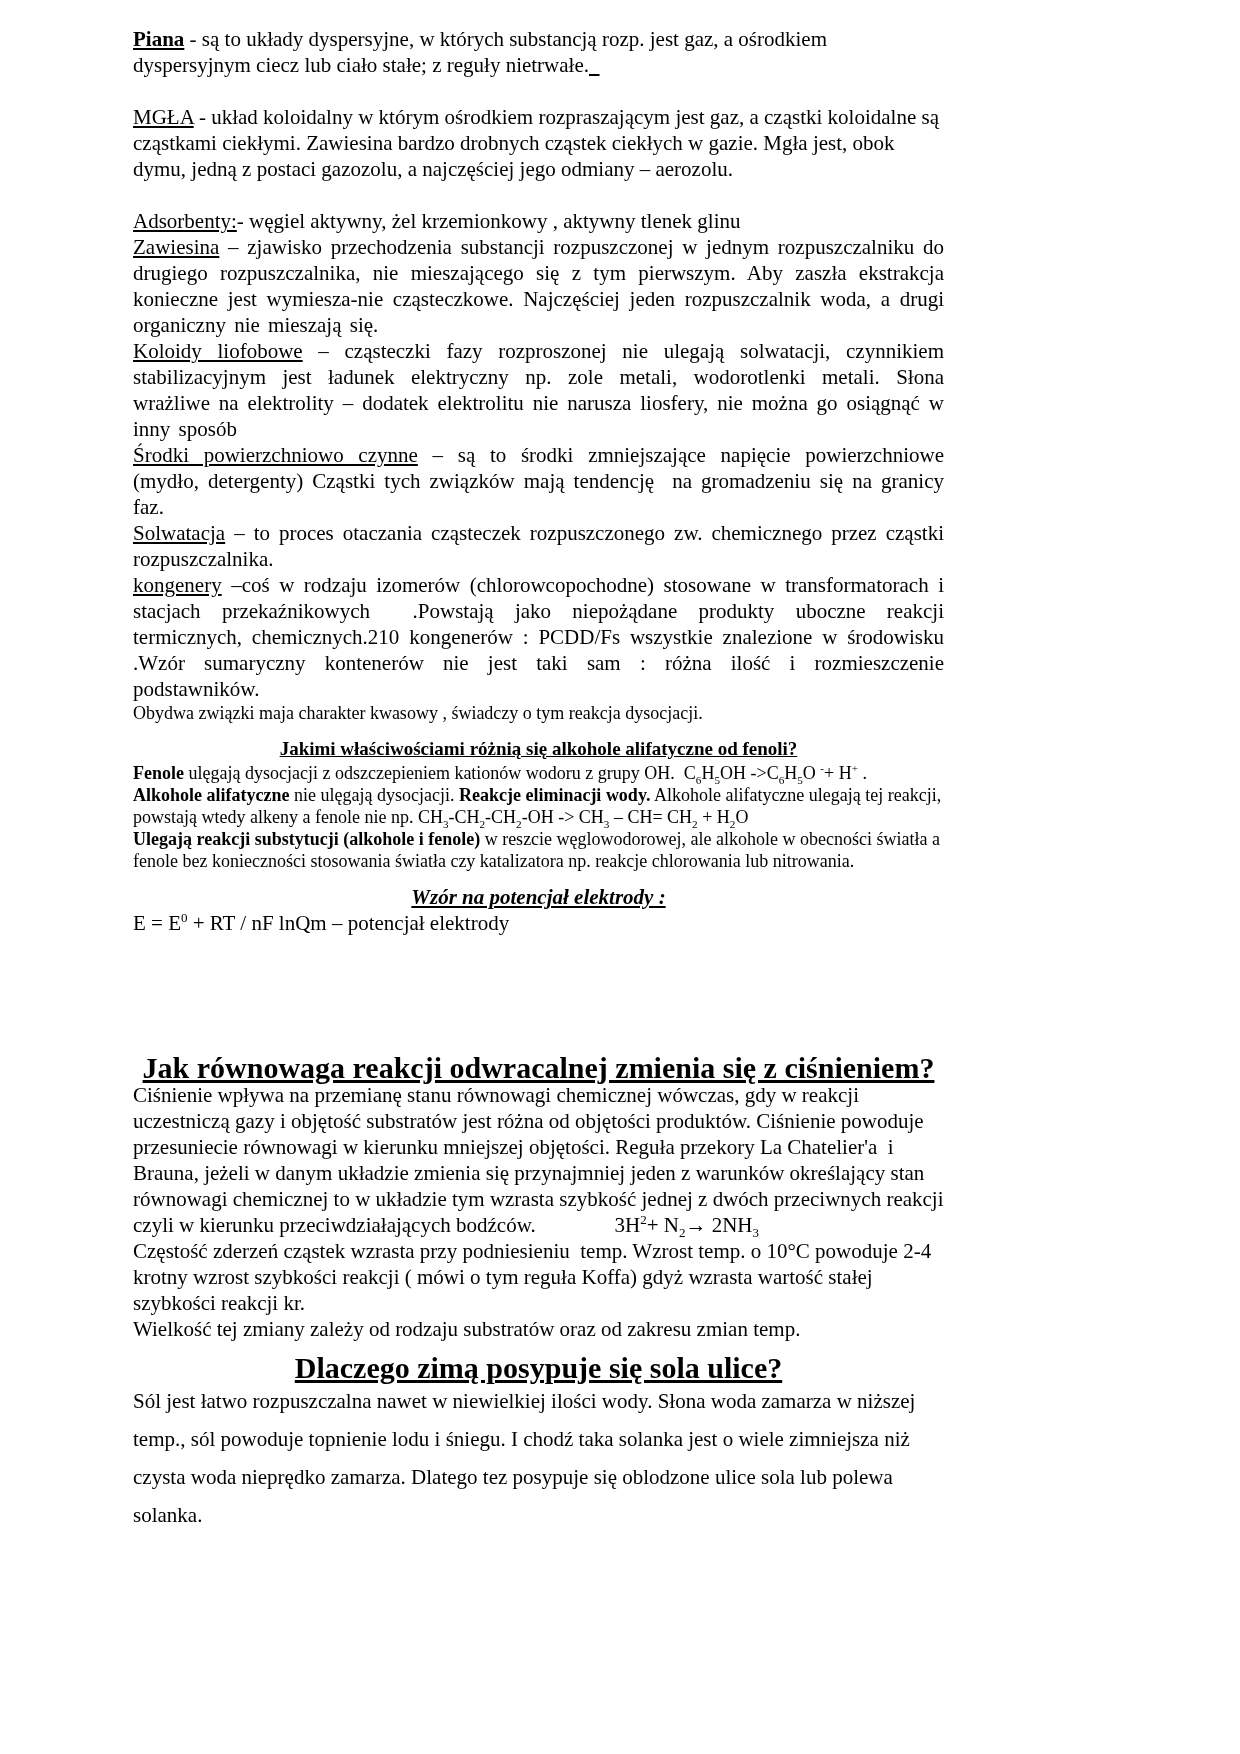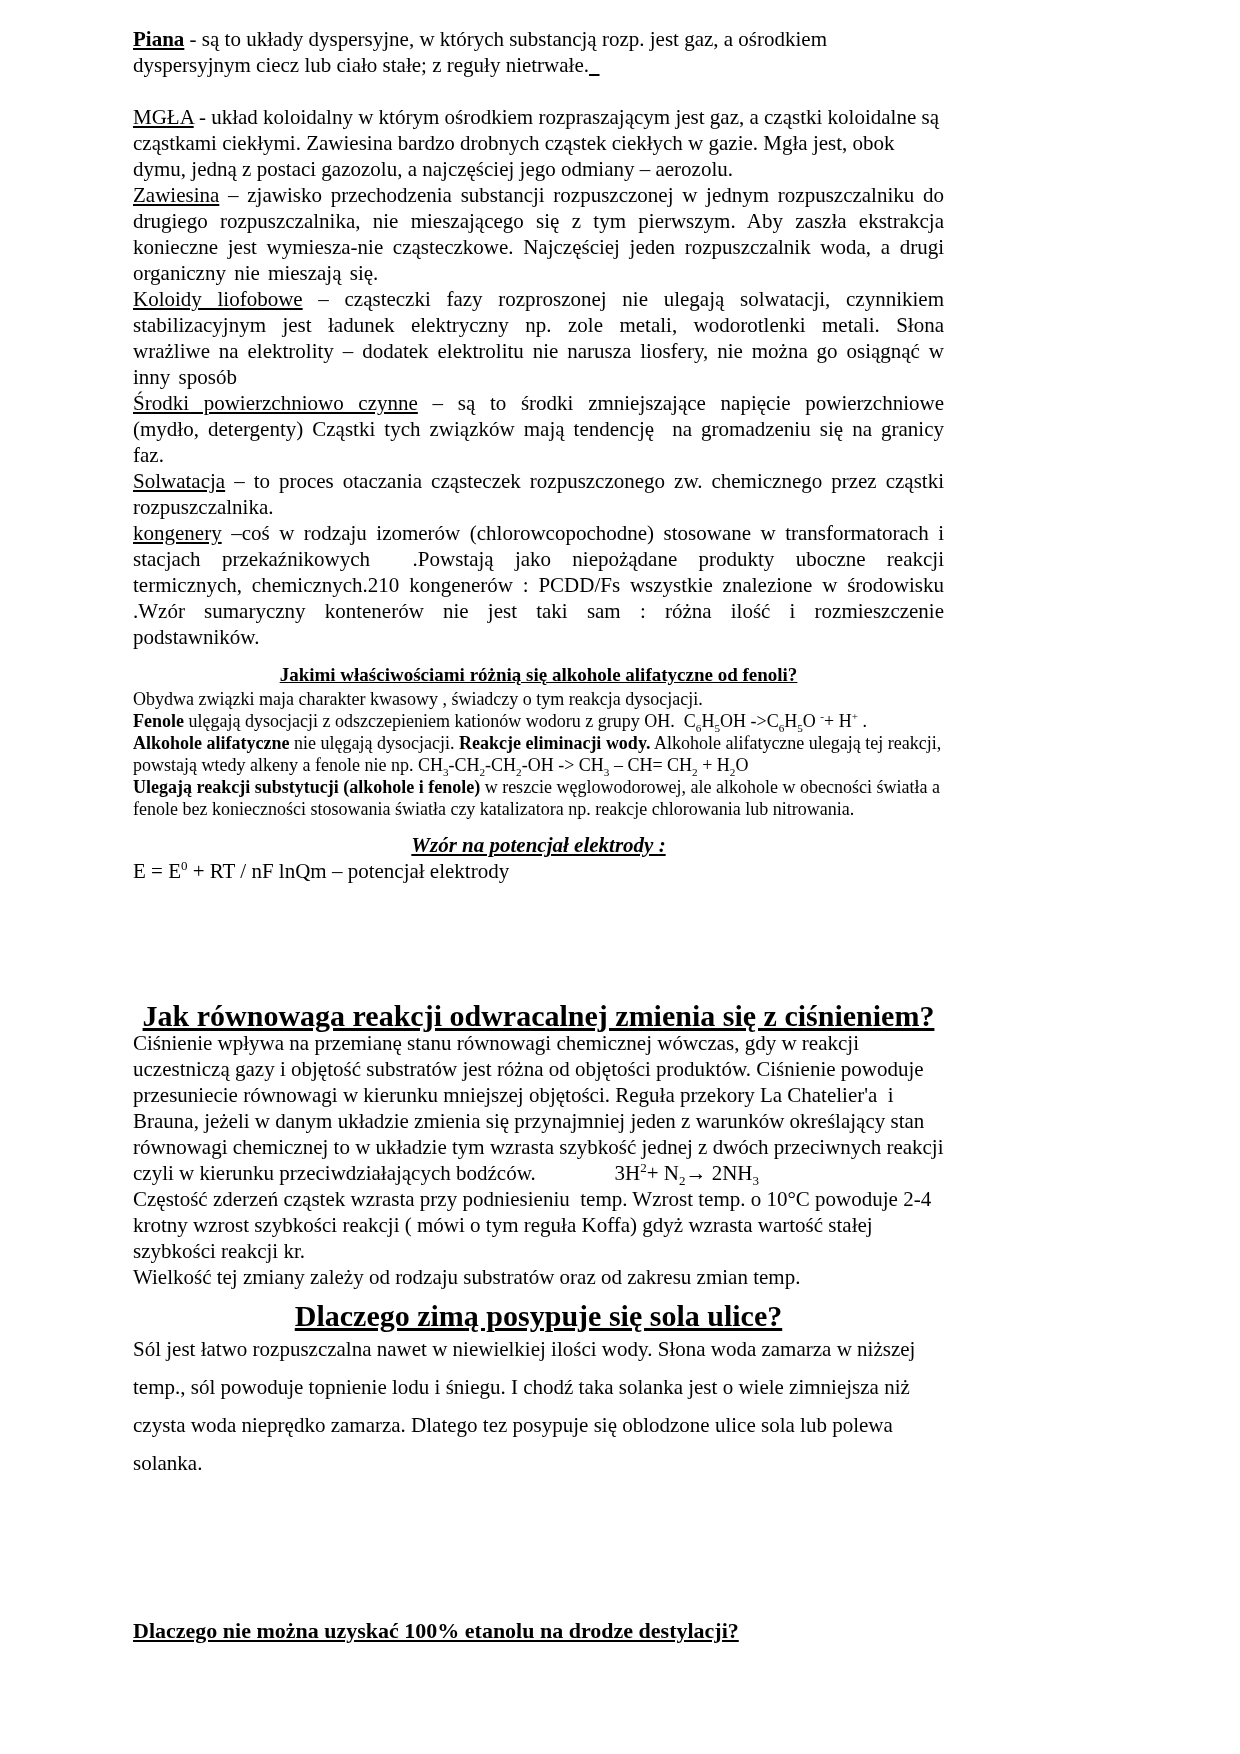--- a/index.html
+++ b/index.html
@@ -33,33 +33,33 @@
   sup { font-size: 0.62em; line-height: 0; }
   sub { font-size: 0.62em; line-height: 0; }
 </style>
 </head>
 <body>
 
 <div class="page">
   <div>
       <div class="block p-body"><span class="b u">Piana</span><span> - są to układy dyspersyjne, w których substancją rozp. jest gaz, a ośrodkiem dyspersyjnym ciecz lub ciało stałe; z reguły nietrwałe.</span><span class="u">&nbsp;&nbsp;</span></div>
       <div class="block p-body gap-md"><span class="u">MGŁA</span><span> - układ koloidalny w którym ośrodkiem rozpraszającym jest gaz, a cząstki koloidalne są cząstkami ciekłymi. Zawiesina bardzo drobnych cząstek ciekłych w gazie. Mgła jest, obok dymu, jedną z postaci gazozolu, a najczęściej jego odmiany – aerozolu.</span></div>
+      <div class="block p-body gap-md"><span class="u">Adsorbenty:</span><span>- węgiel aktywny, żel krzemionkowy , aktywny tlenek glinu</span></div>
       <div class="block p-body justify"><span class="u">Zawiesina</span><span> – zjawisko przechodzenia substancji rozpuszczonej w jednym rozpuszczalniku do drugiego rozpuszczalnika, nie mieszającego się z tym pierwszym. Aby zaszła ekstrakcja konieczne jest wymiesza-nie cząsteczkowe. Najczęściej jeden rozpuszczalnik woda, a drugi organiczny nie mieszają się.</span></div>
       <div class="block p-body justify"><span class="u">Koloidy liofobowe</span><span> – cząsteczki fazy rozproszonej nie ulegają solwatacji, czynnikiem stabilizacyjnym jest ładunek elektryczny np. zole metali, wodorotlenki metali. Słona wrażliwe na elektrolity – dodatek elektrolitu nie narusza liosfery, nie można go osiągnąć w inny sposób</span></div>
       <div class="block p-body justify"><span class="u">Środki powierzchniowo czynne</span><span> – są to środki zmniejszające napięcie powierzchniowe (mydło, detergenty) Cząstki tych związków mają tendencję&nbsp; na gromadzeniu się na granicy faz.</span></div>
       <div class="block p-body justify"><span class="u">Solwatacja</span><span> – to proces otaczania cząsteczek rozpuszczonego zw. chemicznego przez cząstki rozpuszczalnika.</span></div>
       <div class="block p-body justify"><span class="u">kongenery</span><span> –coś w rodzaju izomerów (chlorowcopochodne) stosowane w transformatorach i stacjach przekaźnikowych&nbsp; .Powstają jako niepożądane produkty uboczne reakcji termicznych, chemicznych.210 kongenerów : PCDD/Fs wszystkie znalezione w środowisku .Wzór sumaryczny kontenerów nie jest taki sam : różna ilość i rozmieszczenie podstawników.</span></div>
+      <div class="block p-small"><span>Obydwa związki maja charakter kwasowy , świadczy o tym reakcja dysocjacji.</span></div>
       <div class="block h-small gap-sm"><span class="b u">Jakimi właściwościami różnią się alkohole alifatyczne od fenoli?</span></div>
-      <div class="block p-small"><span>Obydwa związki maja charakter kwasowy , świadczy o tym reakcja dysocjacji.</span></div>
       <div class="block p-small"><span class="b">Fenole</span><span> ulęgają dysocjacji z odszczepieniem kationów wodoru z grupy OH.&nbsp; C</span><sub>6</sub><span>H</span><sub>5</sub><span>OH -&gt;C</span><sub>6</sub><span>H</span><sub>5</sub><span>O </span><sup>-</sup><span>+ H</span><sup>+</sup><span> .</span></div>
       <div class="block p-small"><span class="b">Alkohole alifatyczne</span><span> nie ulęgają dysocjacji. </span><span class="b">Reakcje eliminacji wody.</span><span> Alkohole alifatyczne ulegają tej reakcji, powstają wtedy alkeny a fenole nie np. CH</span><sub>3</sub><span>-CH</span><sub>2</sub><span>-CH</span><sub>2</sub><span>-OH -&gt; CH</span><sub>3</sub><span> – CH= CH</span><sub>2</sub><span> + H</span><sub>2</sub><span>O</span></div>
       <div class="block p-small"><span class="b">Ulegają reakcji substytucji (alkohole i fenole)</span><span> w reszcie węglowodorowej, ale alkohole w obecności światła a fenole bez konieczności stosowania światła czy katalizatora np. reakcje chlorowania lub nitrowania.</span></div>
       <div class="block h-italic gap-sm"><span class="b u i">Wzór na potencjał elektrody :</span></div>
       <div class="block p-body"><span>E = E</span><sup>0</sup><span> + RT / nF lnQm – potencjał elektrody</span></div>
       <div class="block h-center gap-lg"><span class="b u">Jak równowaga reakcji odwracalnej zmienia się z ciśnieniem?</span></div>
       <div class="block p-body"><span>Ciśnienie wpływa na przemianę stanu równowagi chemicznej wówczas, gdy w reakcji uczestniczą gazy i objętość substratów jest różna od objętości produktów. Ciśnienie powoduje przesuniecie równowagi w kierunku mniejszej objętości. Reguła przekory La Chatelier'a&nbsp; i Brauna, jeżeli w danym układzie zmienia się przynajmniej jeden z warunków określający stan równowagi chemicznej to w układzie tym wzrasta szybkość jednej z dwóch przeciwnych reakcji czyli w kierunku przeciwdziałających bodźców.</span><span>&nbsp;&nbsp;&nbsp;&nbsp;&nbsp;&nbsp;&nbsp;&nbsp;&nbsp;&nbsp;&nbsp;&nbsp;&nbsp;&nbsp; 3H</span><sup>2</sup><span>+ N</span><sub>2</sub><span class="b">→</span><span> 2NH</span><sub>3</sub></div>
       <div class="block p-body"><span>Częstość zderzeń cząstek wzrasta przy podniesieniu&nbsp; temp. Wzrost temp. o 10°C powoduje 2-4 krotny wzrost szybkości reakcji ( mówi o tym reguła Koffa) gdyż wzrasta wartość stałej szybkości reakcji kr.</span></div>
       <div class="block p-body"><span>Wielkość tej zmiany zależy od rodzaju substratów oraz od zakresu zmian temp.</span></div>
       <div class="block h-center gap-sm"><span class="b u">Dlaczego zimą posypuje się sola ulice?</span></div>
       <div class="block p-body wide"><span>Sól jest łatwo rozpuszczalna nawet w niewielkiej ilości wody. Słona woda zamarza w niższej temp., sól powoduje topnienie lodu i śniegu. I chodź taka solanka jest o wiele zimniejsza niż czysta woda nieprędko zamarza. Dlatego tez posypuje się oblodzone ulice sola lub polewa solanka.</span></div>
-      <div class="block h-left gap-xl"><span class="b u">Dlaczego nie można uzyskać 100% etanolu na drodze destylacji?</span></div>
     </div>
 </div>
 
 </body></html>

